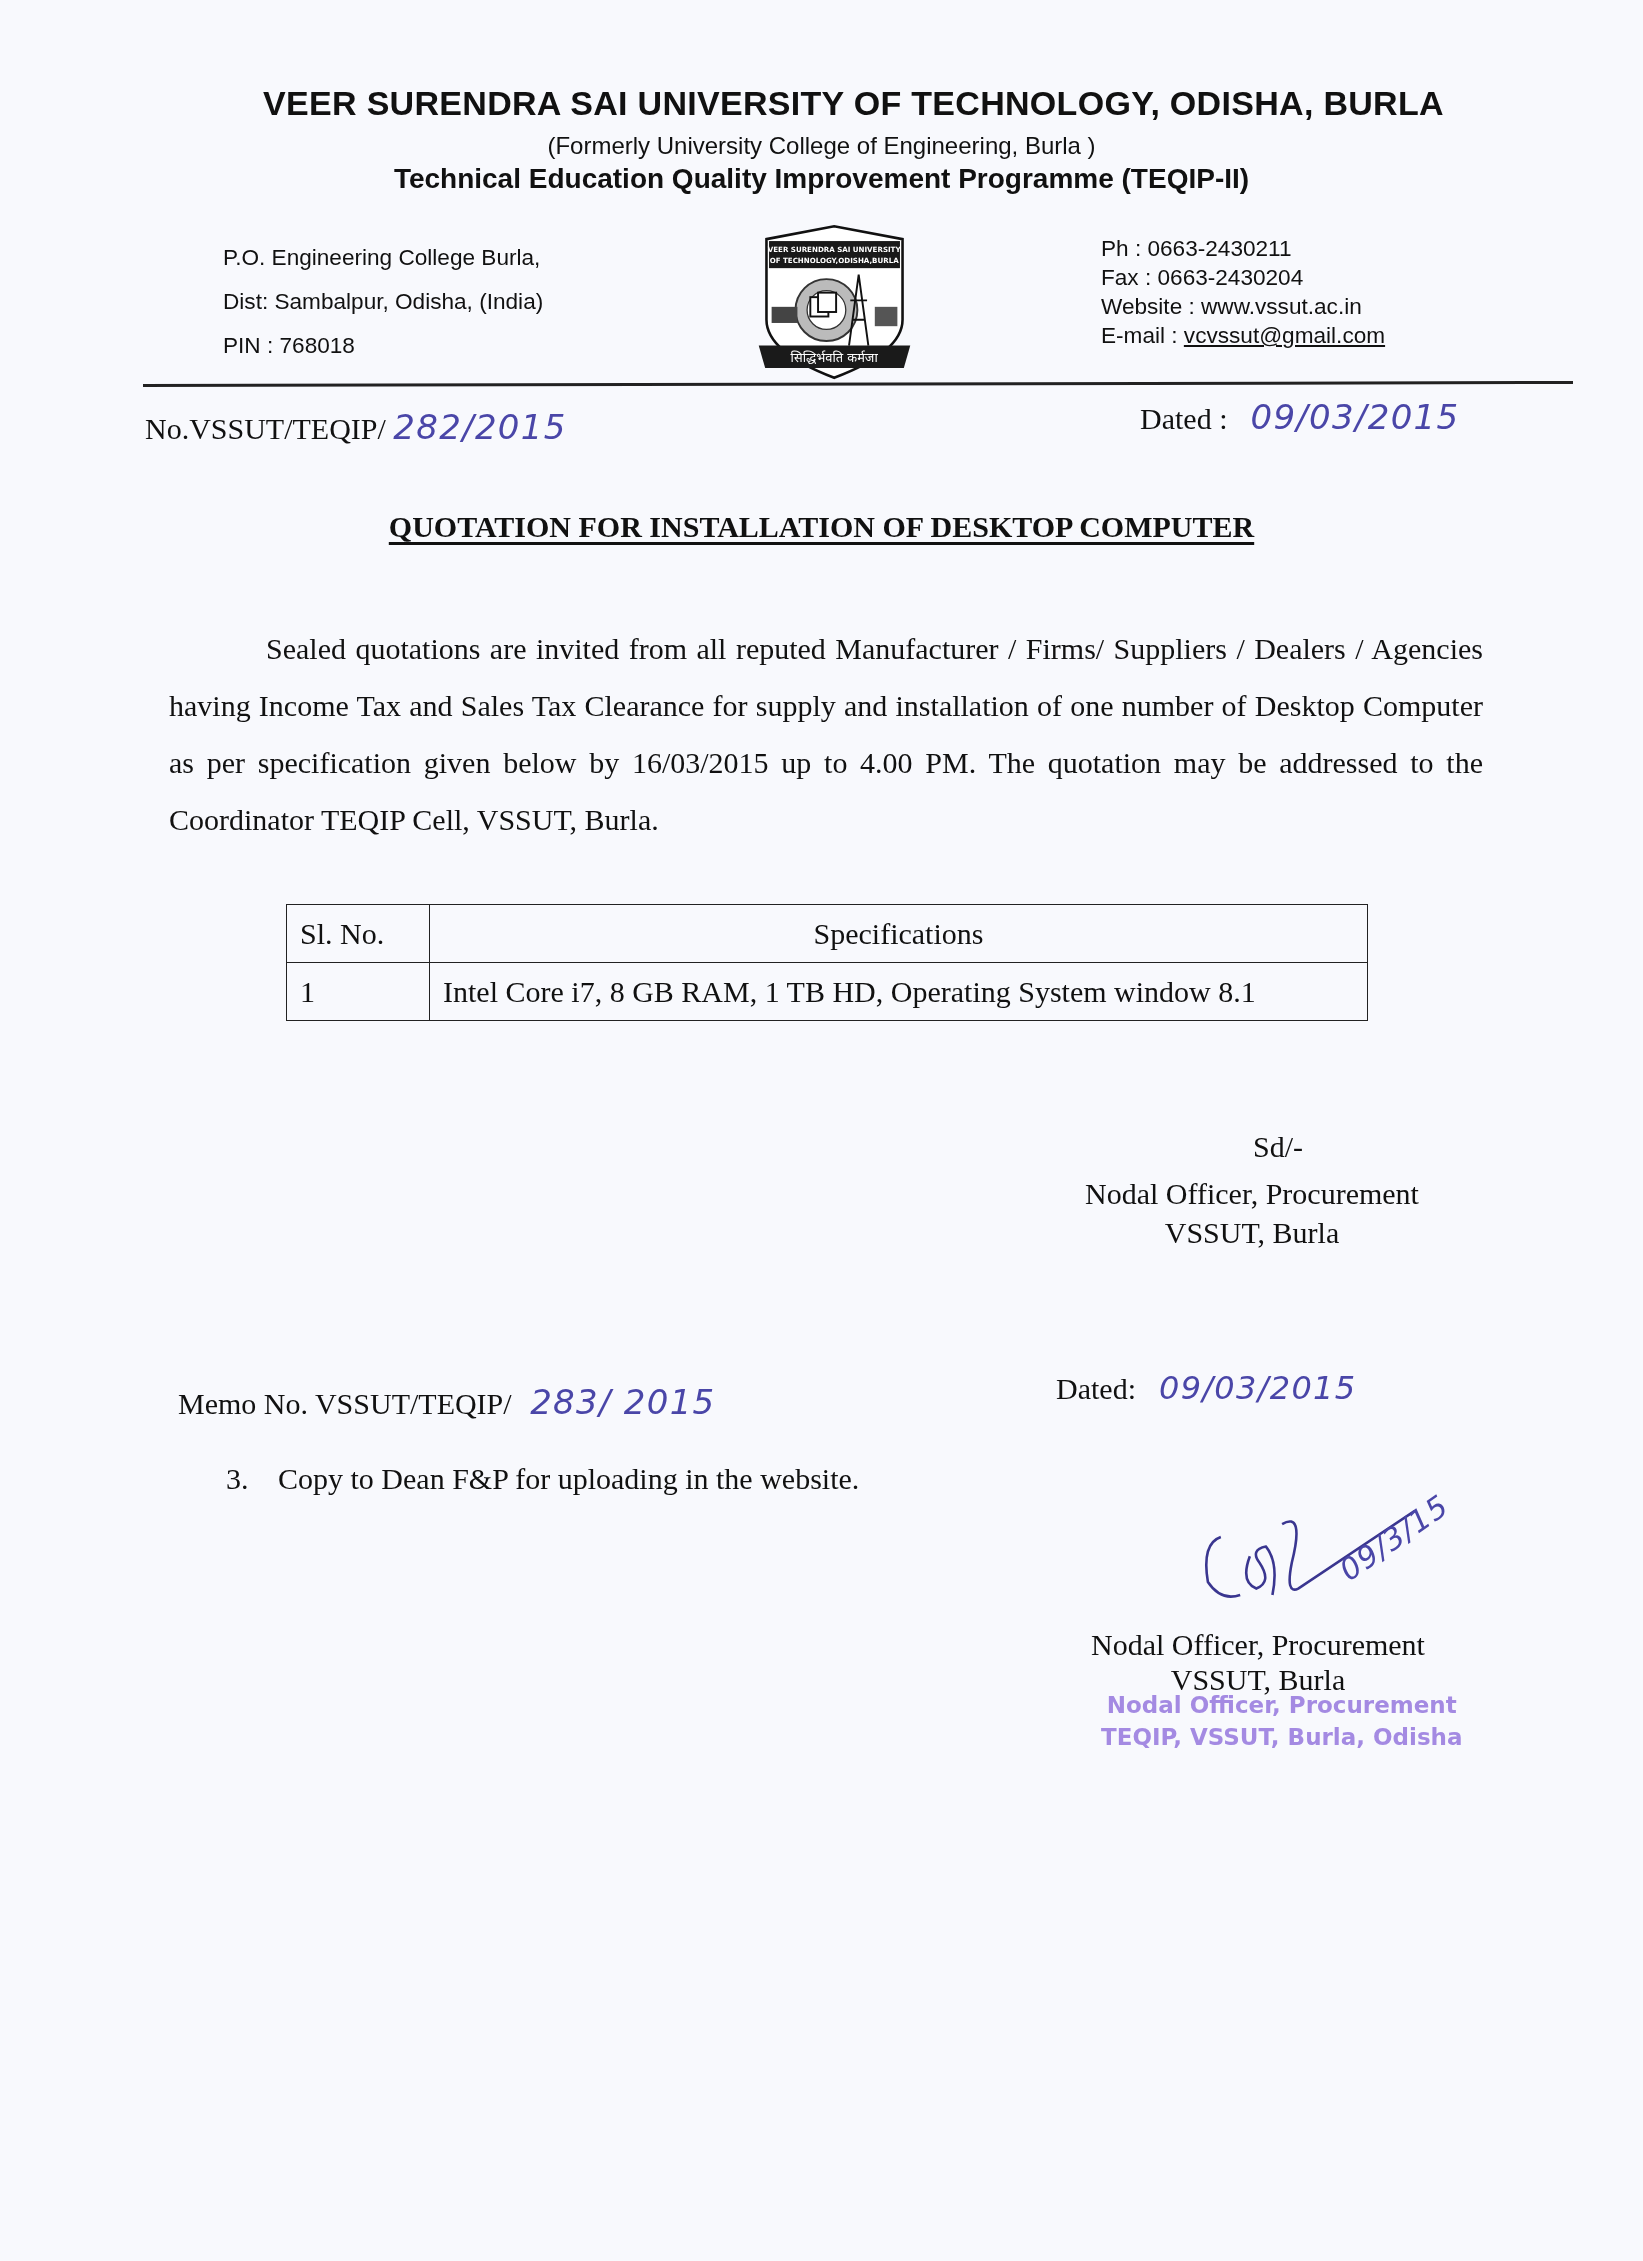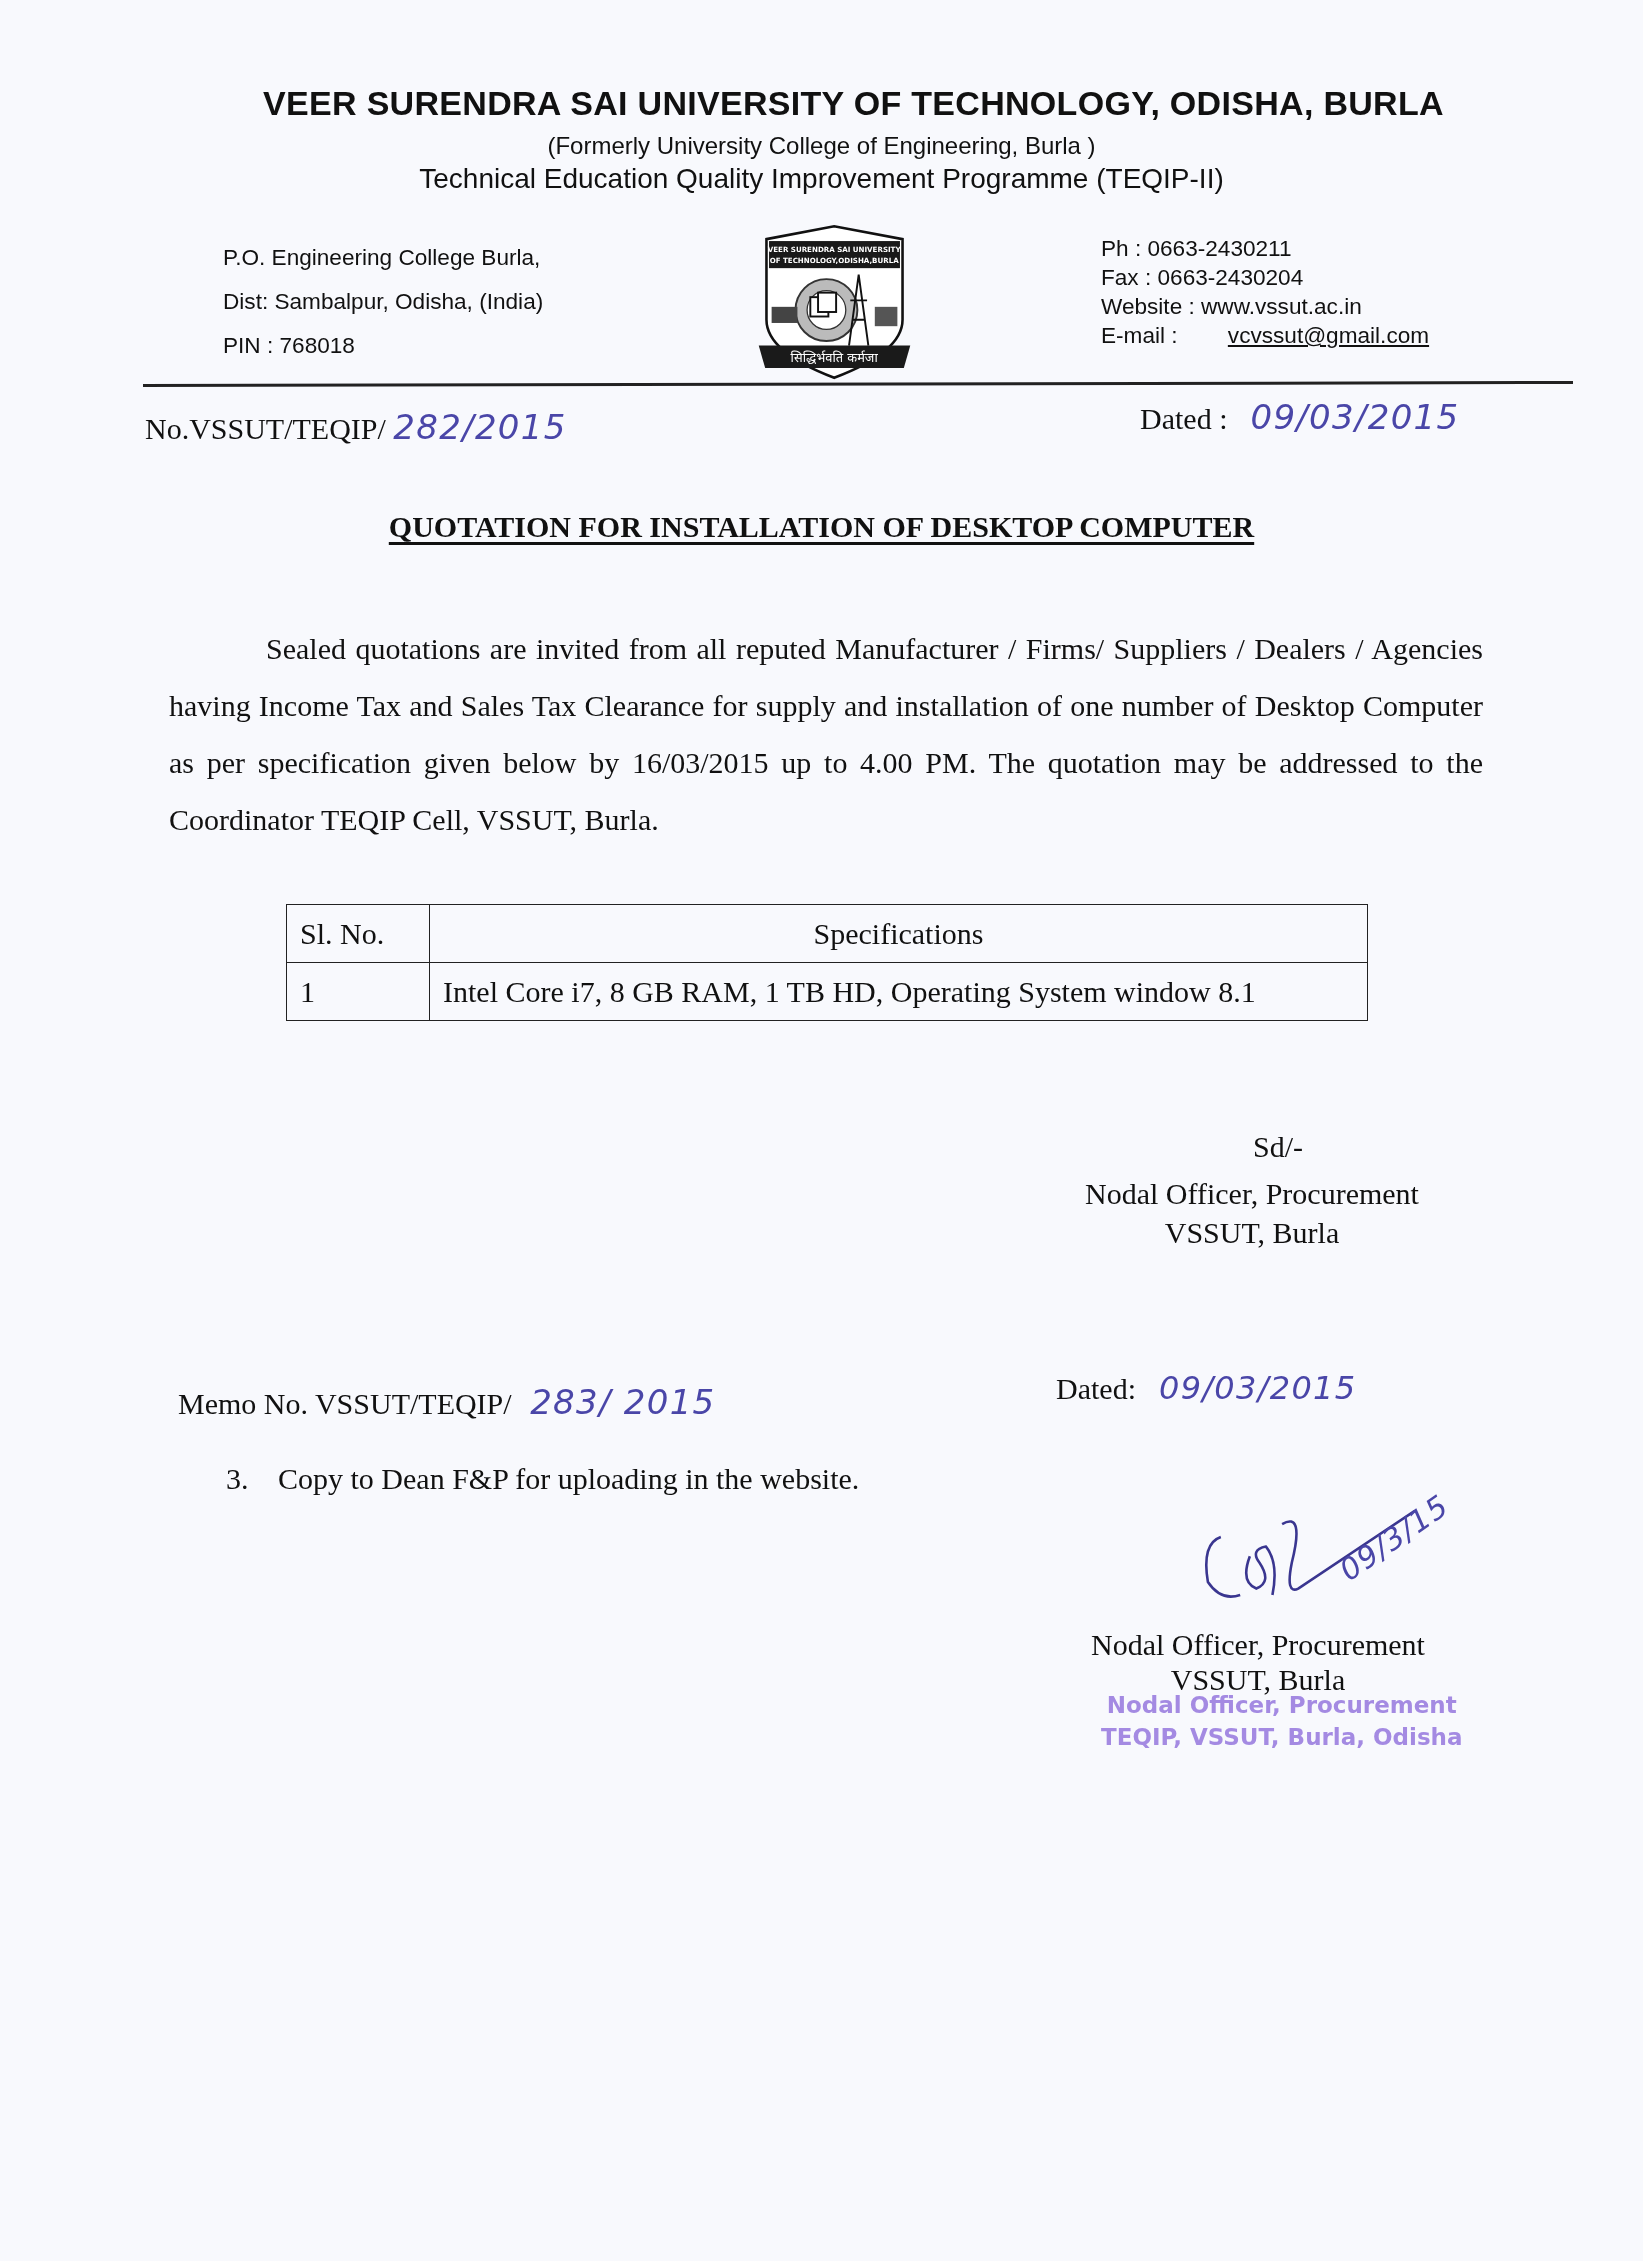--- a/index.html
+++ b/index.html
@@ -10,25 +10,25 @@
     overflow: hidden;
     color: #111;
   }
   .abs { position: absolute; }
   .sans { font-family: "Liberation Sans", "DejaVu Sans", sans-serif; }
   .serif { font-family: "Liberation Serif", "DejaVu Serif", serif; }
   .hand { font-family: "DejaVu Sans", sans-serif; color: #4a46a8; font-style: italic; letter-spacing: 1.3px; }
 
   .title-main { top: 84px; left: 0; width: 1643px; text-align: center; font-size: 34px; font-weight: bold; letter-spacing: 0.3px; padding-left: 32px; }
   .title-sub { top: 132px; left: 0; width: 1643px; text-align: center; font-size: 24px; }
-  .title-prog { top: 163px; left: 0; width: 1643px; text-align: center; font-size: 28px; font-weight: normal; }
+  .title-prog { top: 163px; left: 0; width: 1643px; text-align: center; font-size: 28px; font-weight: bold; }
 
   .addr { left: 223px; font-size: 22.6px; }
   .contact { left: 1101px; font-size: 22.6px; line-height: 29px; }
-  .contact u { text-decoration: underline; margin-left: 44px; }
+  .contact u { text-decoration: underline; }
 
   .logo { left: 752px; top: 223px; width: 165px; height: 158px; }
 
   .rule { left: 143px; top: 384px; width: 1430px; height: 2.6px; background: #222; transform: rotate(-0.12deg); transform-origin: left; }
 
   .ref { font-size: 30px; }
   .heading { top: 510px; left: 0; width: 1643px; text-align: center; font-size: 30px; font-weight: bold; text-decoration: underline; text-underline-offset: 5.2px; }
 
   .para { left: 169px; top: 620px; width: 1314px; font-size: 30px; line-height: 57px; text-align: justify; }
   .para .indent { display: inline-block; width: 97px; }

